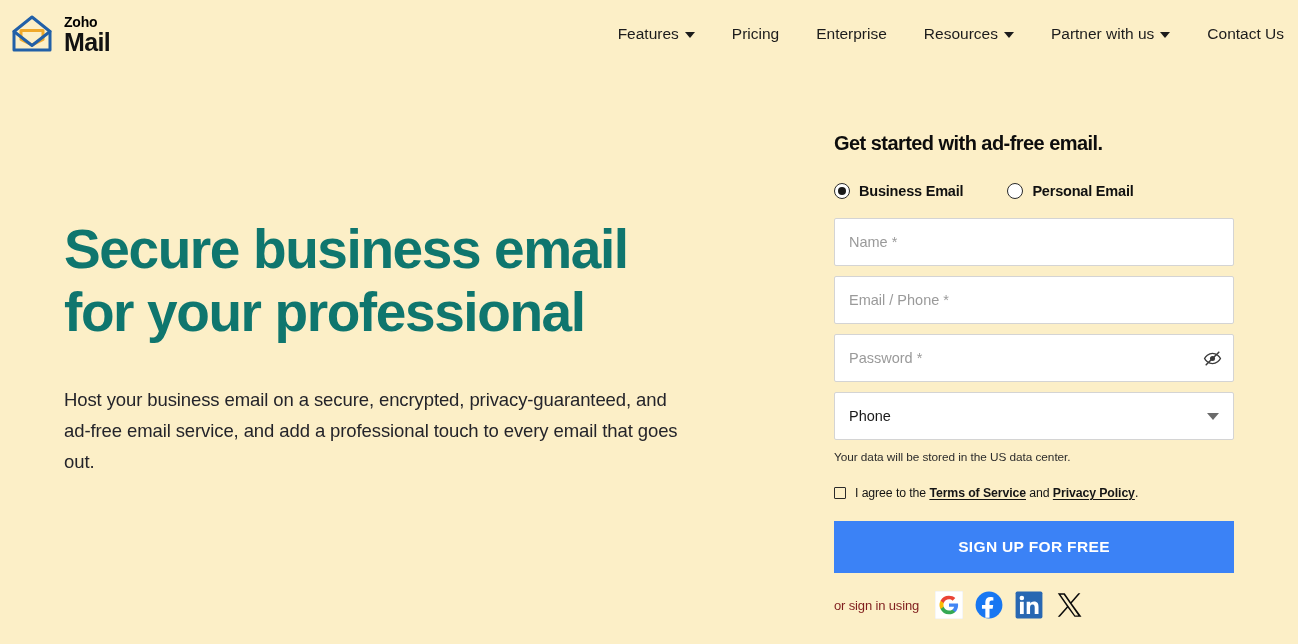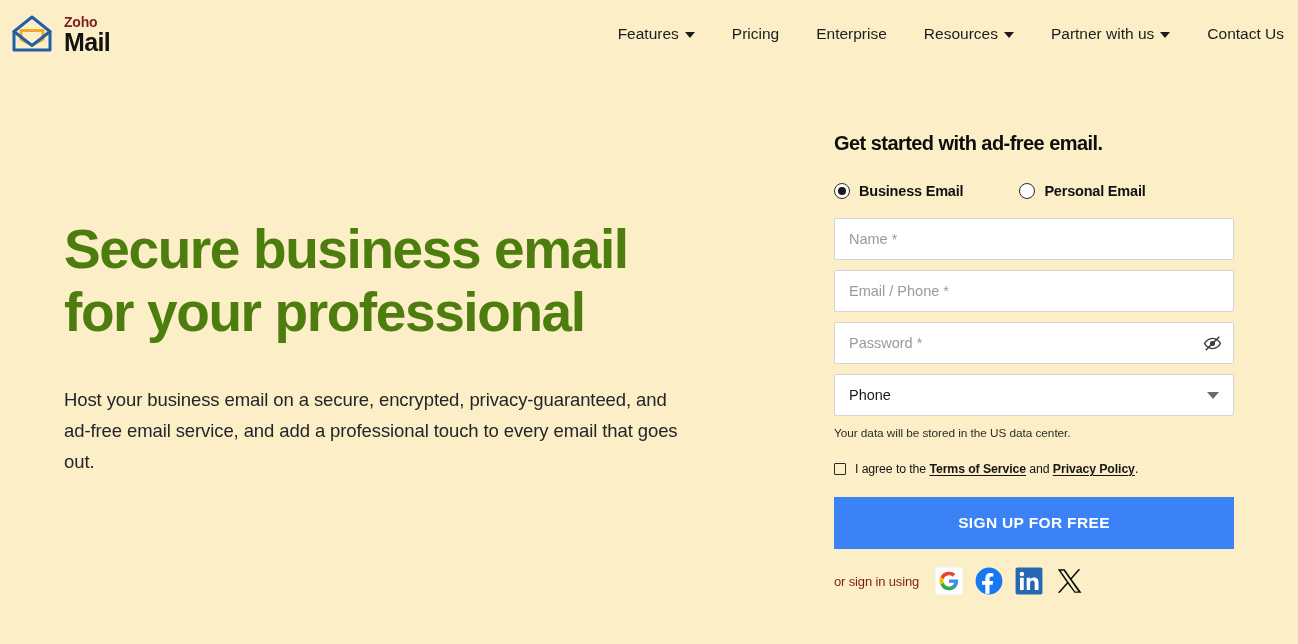--- a/index.html
+++ b/index.html
@@ -33,21 +33,21 @@
   }
 
   .brand-mark { width: 44px; height: 40px; display: block; flex: none; }
 
   .brand-text { line-height: 1; padding-top: 2px; }
   .brand-text .zoho {
     display: block;
     font-size: 14px;
     font-weight: 600;
     letter-spacing: -0.2px;
-    color: #7f1d1d;
+    color: #000000;
     margin-bottom: 1px;
   }
   .brand-text .mail {
     display: block;
     font-size: 25px;
     font-weight: 700;
     letter-spacing: -0.6px;
     color: #121212;
   }
 
@@ -89,21 +89,21 @@
   .hero {
     width: 800px;
     padding: 150px 0 0 64px;
   }
 
   .hero h1 {
     font-size: 55px;
     line-height: 1.14;
     font-weight: 700;
     letter-spacing: -1.4px;
-    color: #4d7c0f;
+    color: #0f766e;
     max-width: 640px;
   }
 
   .hero p {
     margin-top: 42px;
     font-size: 18.5px;
     line-height: 1.66;
     color: #24242a;
     max-width: 625px;
     letter-spacing: -0.1px;
@@ -121,21 +121,21 @@
     font-size: 20px;
     font-weight: 700;
     letter-spacing: -0.55px;
     color: #0d0d0d;
     margin-bottom: 28px;
   }
 
   .radio-row {
     display: flex;
     align-items: flex-start;
-    gap: 12px;
+    gap: 0;
     margin-bottom: 19px;
   }
 
   .radio-opt {
     display: flex;
     align-items: center;
     gap: 9px;
     cursor: pointer;
     font-size: 14.5px;
     font-weight: 700;
@@ -162,21 +162,21 @@
   }
 
   .field {
     position: relative;
     margin-bottom: 10px;
   }
 
   .field input,
   .field .select-box {
     width: 400px;
-    height: 42px;
+    height: 48px;
     background: #ffffff;
     border: 1px solid #d4d4d4;
     border-radius: 2px;
     padding: 0 14px;
     font-size: 14.5px;
     font-family: "Liberation Sans", sans-serif;
     color: #1a1a1a;
     outline: none;
     display: flex;
     align-items: center;

